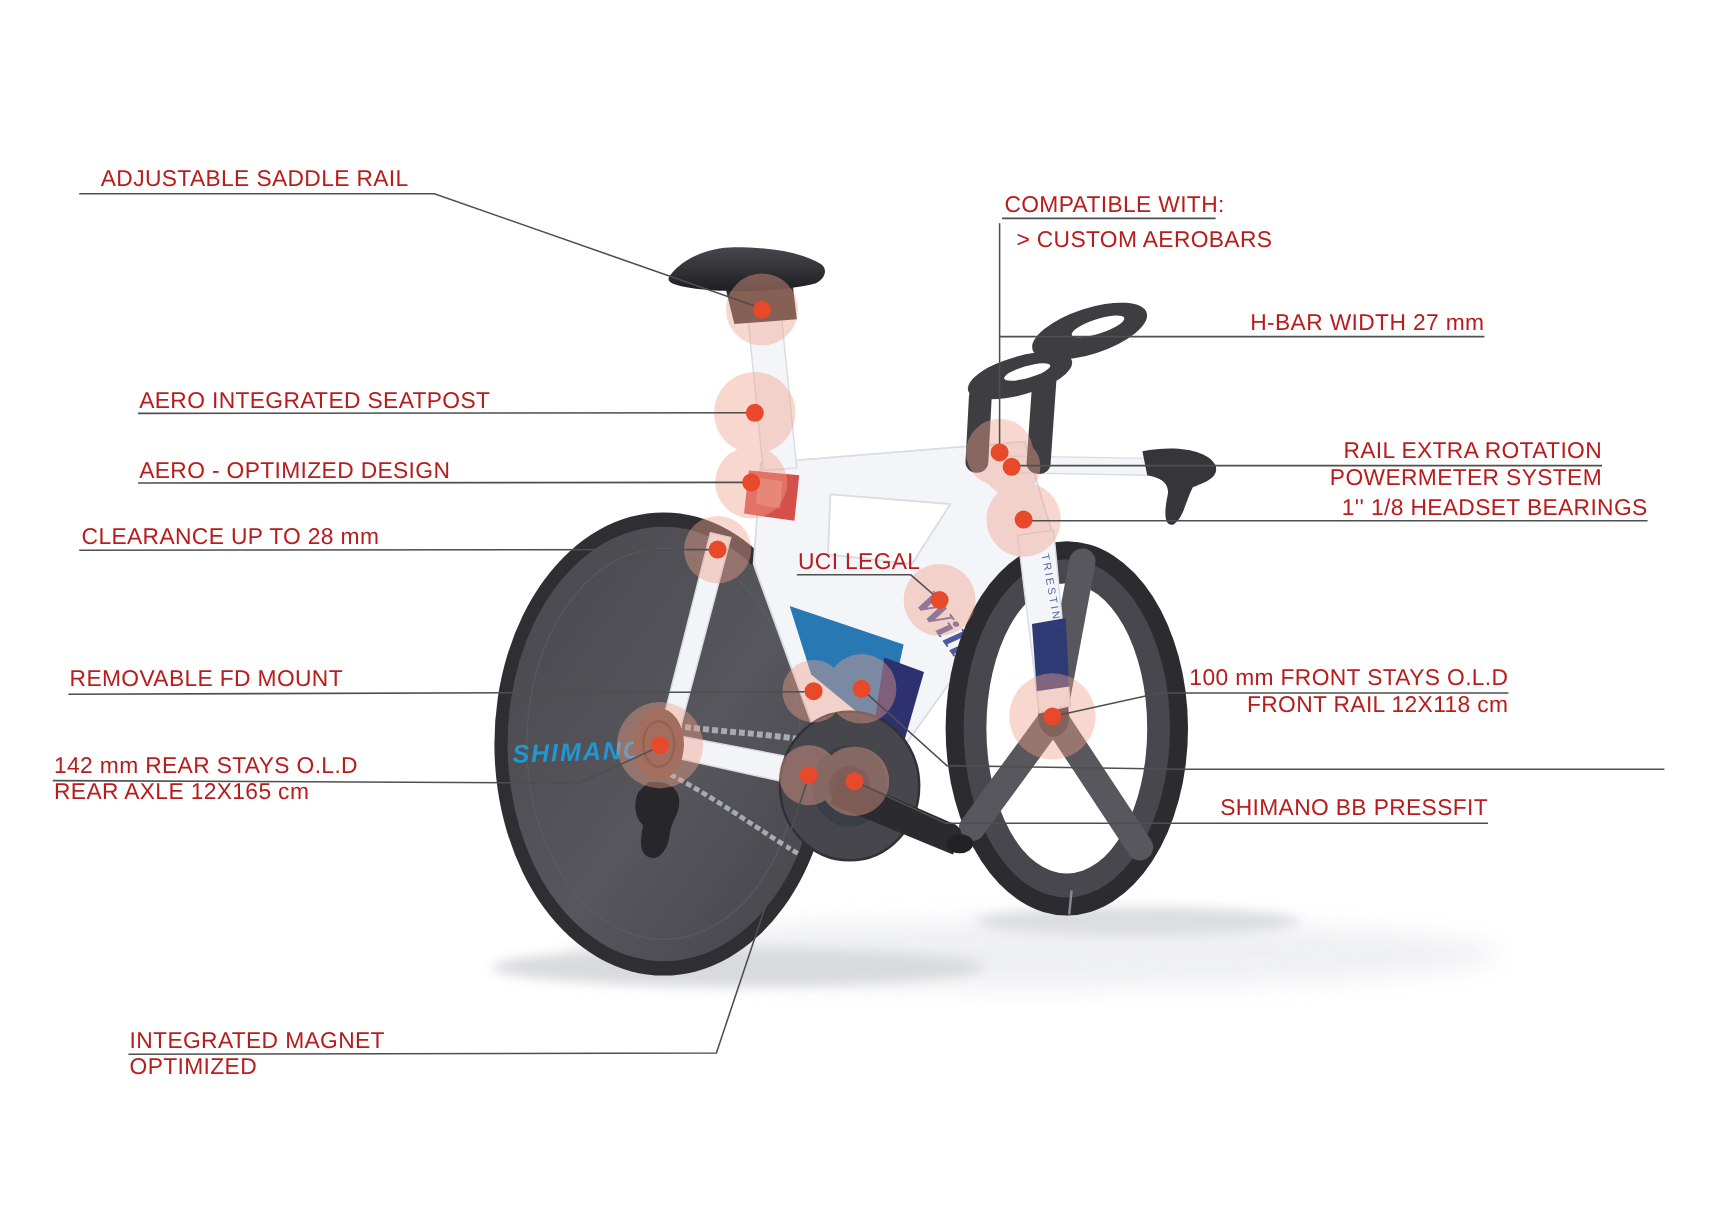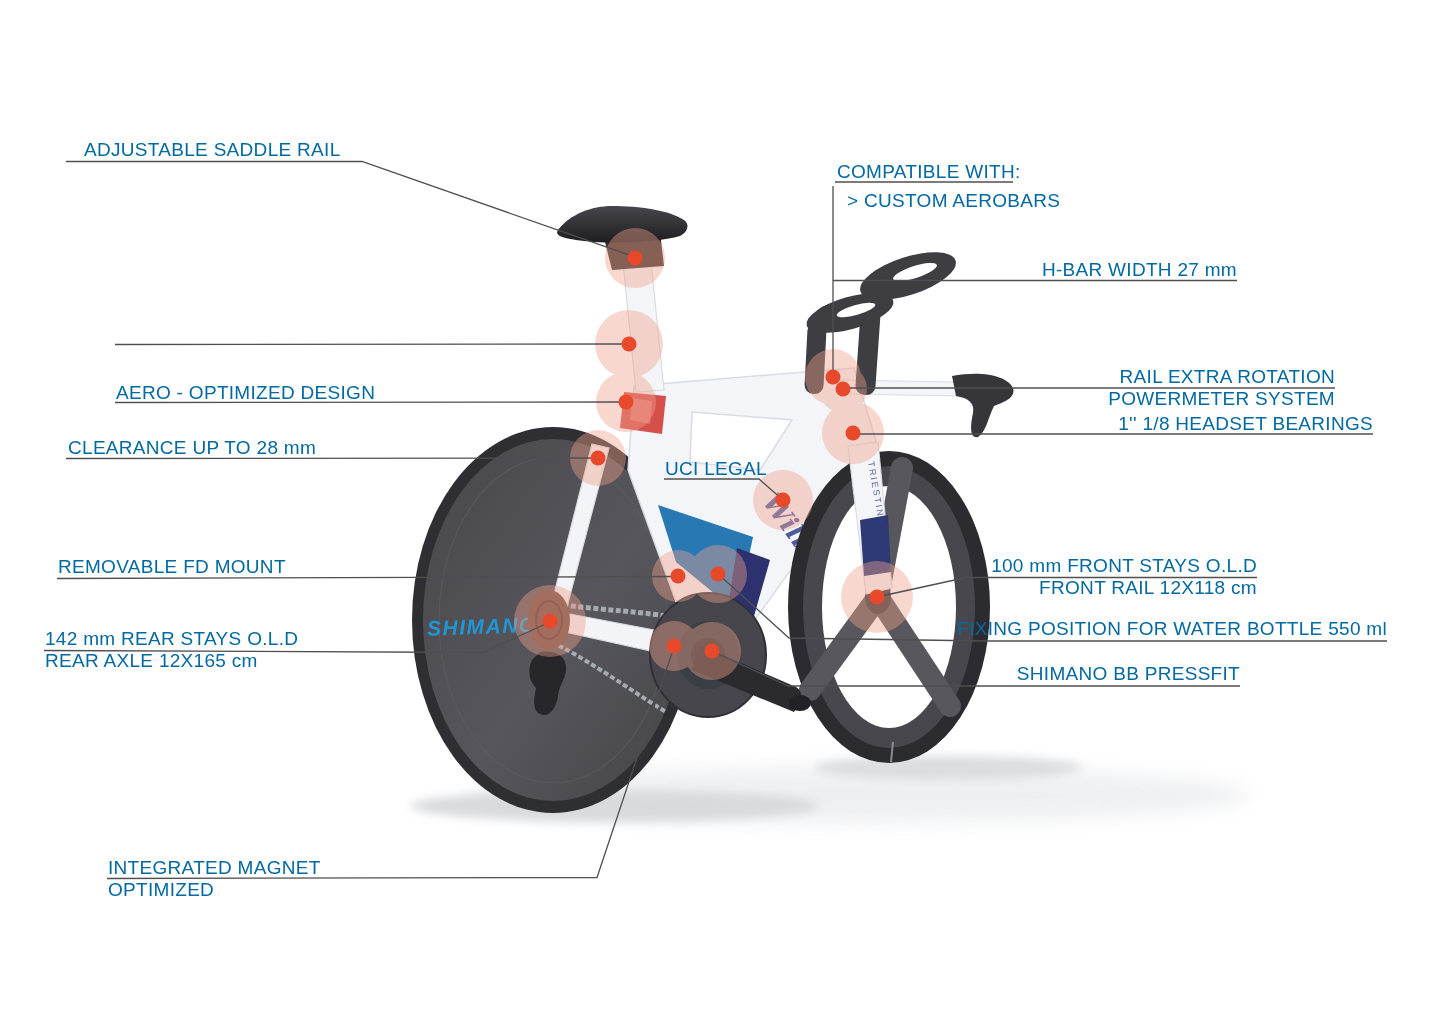--- a/index.html
+++ b/index.html
@@ -2,21 +2,21 @@
 <html><head>
 <meta charset="utf-8">
 <style>
   html,body{margin:0;padding:0;background:#ffffff;}
   .canvas{
     position:relative;width:1445px;height:1012px;background:#ffffff;
     overflow:hidden;font-family:"Liberation Sans",sans-serif;
   }
   .art{position:absolute;left:0;top:0;}
   .label{
-    position:absolute;font-size:19px;line-height:21px;color:#0369a1;
+    position:absolute;font-size:19px;line-height:21px;color:#b91c1c;
     letter-spacing:.3px;white-space:nowrap;font-family:"Liberation Sans",sans-serif;
   }
   .r{text-align:right;}
 </style>
 </head>
 <body>
 
 <div class="canvas">
 
   <svg class="art" width="1445" height="1012" viewBox="0 0 1445 1012">
@@ -189,35 +189,35 @@
     </g>
   </svg>
 
   <div class="label" style="left:84px;top:139px">ADJUSTABLE SADDLE RAIL</div>
 
   <div class="label" style="left:837px;top:161px">COMPATIBLE WITH:</div>
   <div class="label" style="left:847px;top:190px">&gt; CUSTOM AEROBARS</div>
 
   <div class="label r" style="right:208px;top:259px">H-BAR WIDTH 27 mm</div>
 
+  <div class="label" style="left:116px;top:324px">AERO INTEGRATED SEATPOST</div>
   <div class="label" style="left:116px;top:382px">AERO - OPTIMIZED DESIGN</div>
   <div class="label" style="left:68px;top:437px">CLEARANCE UP TO 28 mm</div>
 
   <div class="label r" style="right:110px;top:366px">RAIL EXTRA ROTATION</div>
   <div class="label r" style="right:110px;top:388px">POWERMETER SYSTEM</div>
   <div class="label r" style="right:72px;top:413px">1'' 1/8 HEADSET BEARINGS</div>
 
   <div class="label" style="left:665px;top:458px">UCI LEGAL</div>
 
   <div class="label" style="left:58px;top:556px">REMOVABLE FD MOUNT</div>
 
   <div class="label r" style="right:188px;top:555px">100 mm FRONT STAYS O.L.D</div>
   <div class="label r" style="right:188px;top:577px">FRONT RAIL 12X118 cm</div>
 
-  <div class="label r" style="right:58px;top:618px">FIXING POSITION FOR WATER BOTTLE 550 ml</div>
   <div class="label r" style="right:205px;top:663px">SHIMANO BB PRESSFIT</div>
 
   <div class="label" style="left:45px;top:628px">142 mm REAR STAYS O.L.D</div>
   <div class="label" style="left:45px;top:650px">REAR AXLE 12X165 cm</div>
 
   <div class="label" style="left:108px;top:857px">INTEGRATED MAGNET</div>
   <div class="label" style="left:108px;top:879px">OPTIMIZED</div>
 
 </div>
 

